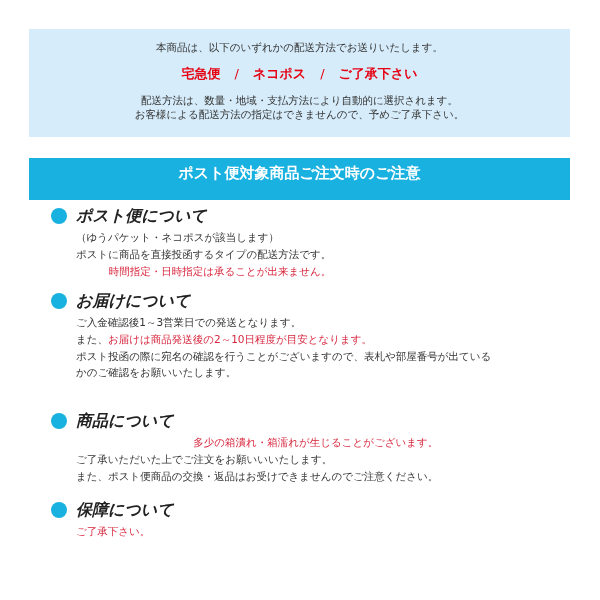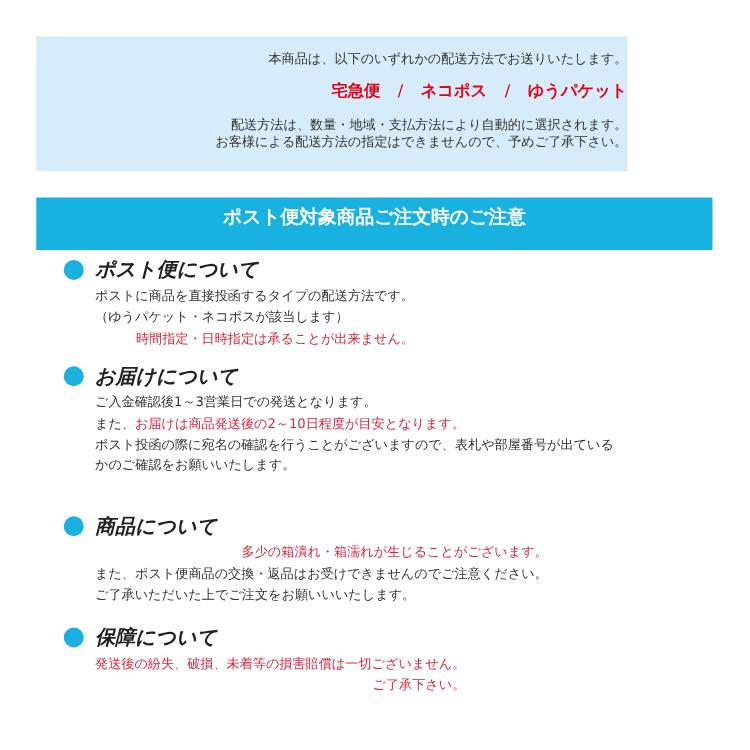--- a/index.html
+++ b/index.html
@@ -12,24 +12,24 @@
       height: 600px;
       position: relative;
       overflow: hidden;
       font-family: "DejaVu Sans", "Liberation Sans", sans-serif;
       color: #333333;
     }
     .intro-box {
       position: absolute;
       left: 29px;
       top: 29px;
-      width: 473px;
+      width: 541px;
       height: 108px;
       background: #d6ecfa;
-      text-align: right;
+      text-align: center;
     }
     .intro-line {
       font-size: 10.5px;
       color: #333;
       line-height: 14px;
       white-space: nowrap;
     }
     .intro-top {
       position: absolute;
       left: 0; right: 0;
@@ -109,61 +109,60 @@
       color: #d7263d;
       text-align: right;
     }
   </style>
 </head>
 <body>
 
 <div class="intro-box">
   <div class="intro-line intro-top">本商品は、以下のいずれかの配送方法でお送りいたします。</div>
   <div class="methods">
-    <span>宅急便</span><span class="sep">/</span><span>ネコポス</span><span class="sep">/</span><span>ゆうパケット</span>
+    <span>宅急便</span><span class="sep">/</span><span>ネコポス</span><span class="sep">/</span><span>ご了承下さい</span>
   </div>
   <div class="intro-bottom">
     <div class="intro-line">配送方法は、数量・地域・支払方法により自動的に選択されます。</div>
     <div class="intro-line">お客様による配送方法の指定はできませんので、予めご了承下さい。</div>
   </div>
 </div>
 
 <div class="title-bar">ポスト便対象商品ご注文時のご注意</div>
 
 <div class="section" style="top:208px;">
   <span class="bullet"></span>
   <div class="heading">ポスト便について</div>
   <div class="body-lines">
+    <div class="line">（ゆうパケット・ネコポスが該当します）</div>
     <div class="line">ポストに商品を直接投函するタイプの配送方法です。</div>
-    <div class="line">（ゆうパケット・ネコポスが該当します）</div>
     <div class="line red">時間指定・日時指定は承ることが出来ません。</div>
   </div>
 </div>
 
 <div class="section" style="top:293px;">
   <span class="bullet"></span>
   <div class="heading">お届けについて</div>
   <div class="body-lines">
     <div class="line">ご入金確認後1～3営業日での発送となります。</div>
     <div class="line"><span>また、</span><span class="red">お届けは商品発送後の2～10日程度が目安となります。</span></div>
     <div class="line">ポスト投函の際に宛名の確認を行うことがございますので、表札や部屋番号が出ている</div>
     <div class="line">かのご確認をお願いいたします。</div>
   </div>
 </div>
 
 <div class="section" style="top:413px;">
   <span class="bullet"></span>
   <div class="heading">商品について</div>
   <div class="body-lines">
     <div class="line red">多少の箱潰れ・箱濡れが生じることがございます。</div>
+    <div class="line">ご了承いただいた上でご注文をお願いいいたします。</div>
     <div class="line">また、ポスト便商品の交換・返品はお受けできませんのでご注意ください。</div>
-    <div class="line">ご了承いただいた上でご注文をお願いいいたします。</div>
   </div>
 </div>
 
 <div class="section" style="top:502px;">
   <span class="bullet"></span>
   <div class="heading">保障について</div>
   <div class="body-lines">
-    <div class="line red">発送後の紛失、破損、未着等の損害賠償は一切ございません。</div>
     <div class="line red">ご了承下さい。</div>
   </div>
 </div>
 
 </body></html>

